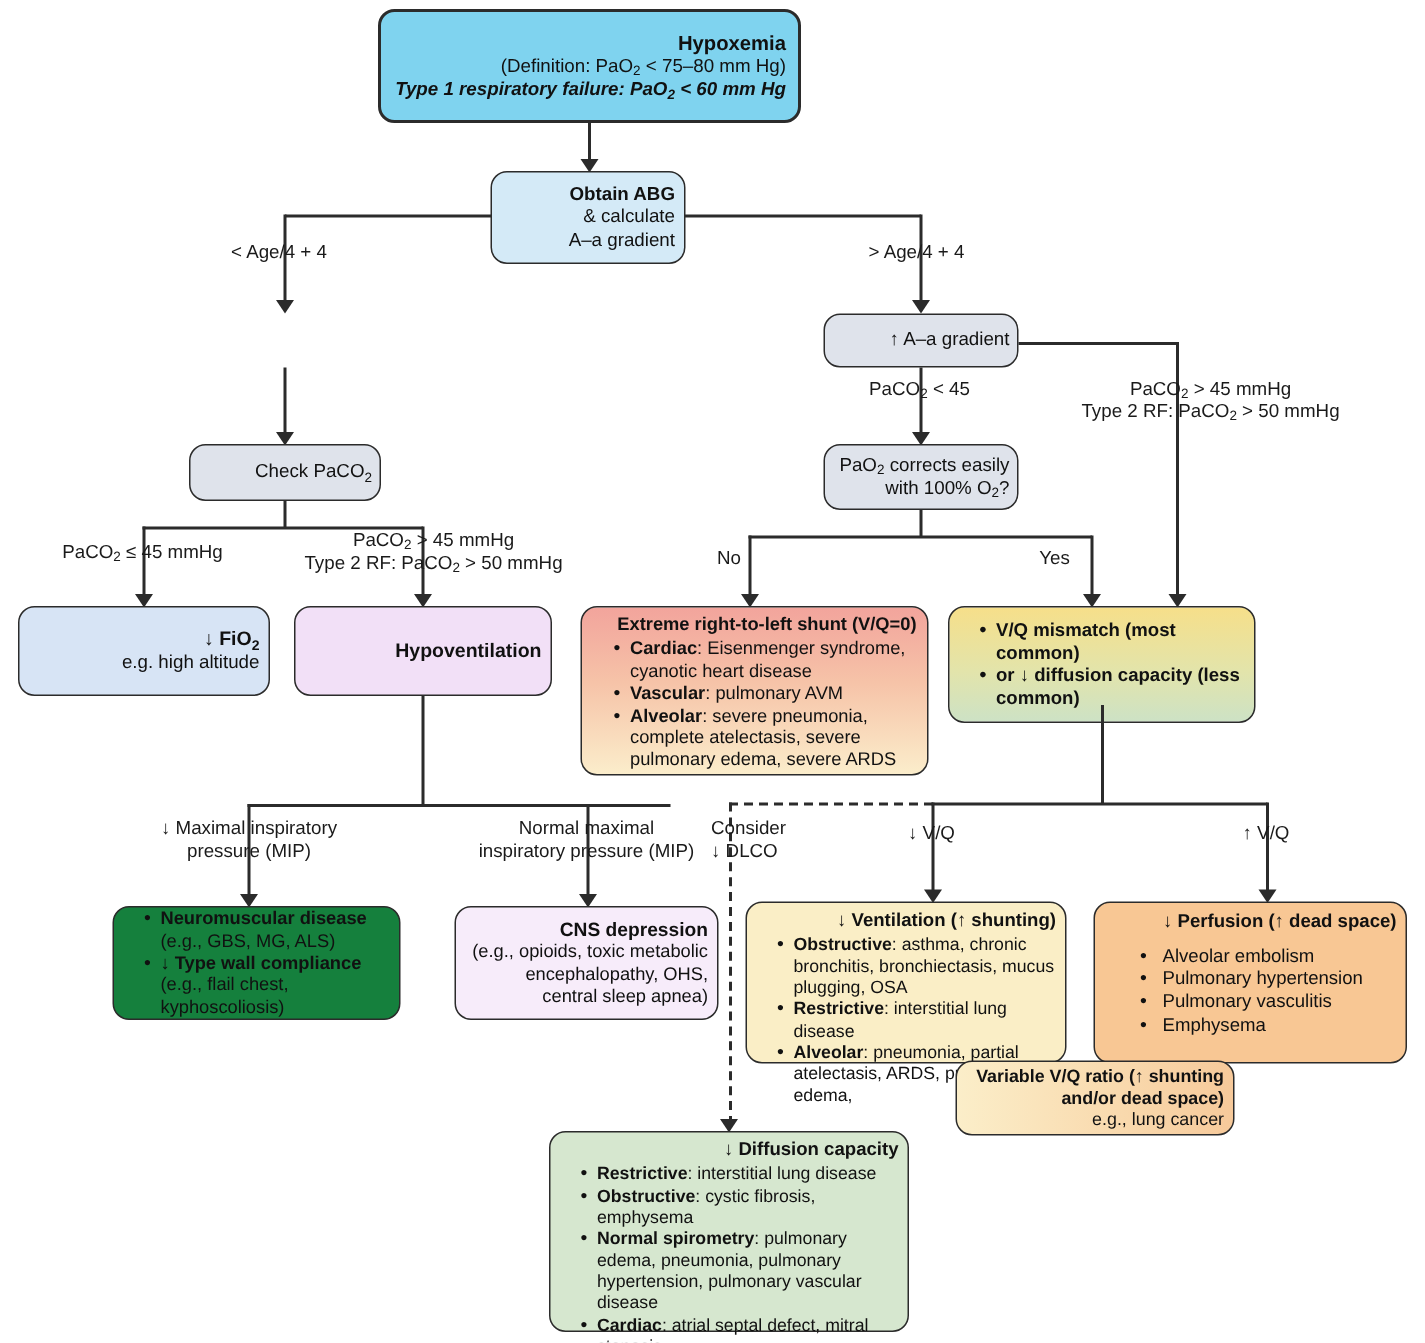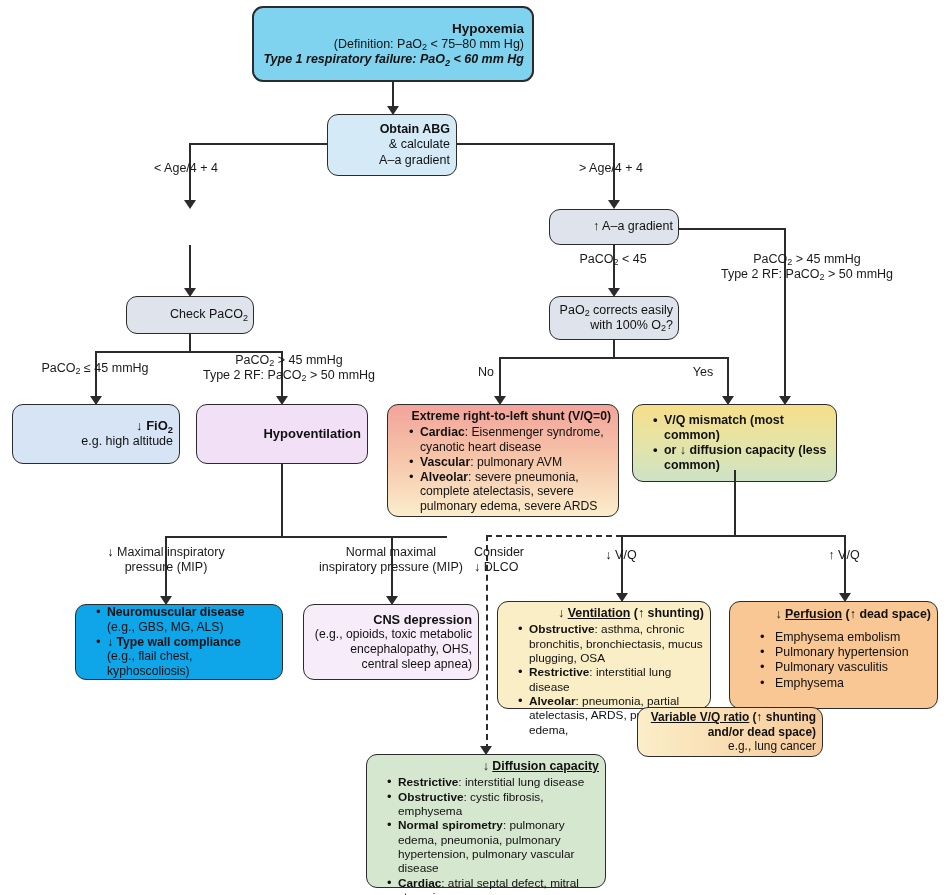--- a/index.html
+++ b/index.html
@@ -22,21 +22,21 @@
   .hl{height:1.7px;}
   .dashv{position:absolute;width:0;border-left:2px dashed #2b2b2b;}
   .dashh{position:absolute;height:0;border-top:2px dashed #2b2b2b;}
   .arw{position:absolute;width:0;height:0;border-left:6px solid transparent;
        border-right:6px solid transparent;border-top:9px solid #2b2b2b;}
 
   ul.bl{margin:0;padding:0 0 0 14px;list-style:none;}
   ul.bl li{position:relative;padding-left:11px;margin:0;}
   ul.bl li:before{content:"\2022";position:absolute;left:0;top:-1px;font-size:13px;}
   ul.bl.wide li{padding-left:15px;}
-  .u{text-decoration:underline;}
+  .u{}
   sub{font-size:0.72em;vertical-align:baseline;position:relative;bottom:-0.26em;}
 </style>
 </head>
 <body>
 
 <div id="canvas">
 
   <div class="node thick ctr" style="left:252px;top:6px;width:282px;height:76px;background:#7fd3ef;padding:5px 8px;">
     <div class="ttl" style="font-size:13.5px;">Hypoxemia</div>
     <div style="font-size:12.5px;"><span>(Definition: PaO</span><sub>2</sub><span> &lt; 75–80 mm Hg)</span></div>
@@ -149,21 +149,21 @@
   <div class="arw" style="left:386px;top:596px;"></div>
   <div class="lbl" style="left:95px;top:545px;width:142px;">
     <div>↓ Maximal inspiratory</div>
       <div>pressure (MIP)</div>
   </div>
   <div class="lbl" style="left:300px;top:545px;width:182px;">
     <div>Normal maximal</div>
       <div>inspiratory pressure (MIP)</div>
   </div>
 
-  <div class="node lft" style="left:75px;top:604px;width:208px;height:76px;background:#0ea5e9;padding:4px 6px;justify-content:center;">
+  <div class="node lft" style="left:75px;top:604px;width:192px;height:76px;background:#15803d;padding:4px 6px;justify-content:center;">
     <ul class="bl" style="font-size:12.2px;">
       <li><b>Neuromuscular disease</b><br><span>(e.g., GBS, MG, ALS)</span></li>
       <li><b>↓ Type wall compliance</b><br><span>(e.g., flail chest, kyphoscoliosis)</span></li>
     </ul>
   </div>
 
   <div class="node ctr" style="left:303px;top:604px;width:176px;height:76px;background:#f7ecfa;padding:4px 6px;justify-content:center;">
     <div class="ttl" style="font-size:12.8px;">CNS depression</div>
     <div style="font-size:12.2px;">(e.g., opioids, toxic metabolic</div>
     <div style="font-size:12.2px;">encephalopathy, OHS,</div>
@@ -192,21 +192,21 @@
     <ul class="bl" style="font-size:11.8px;">
       <li><b>Obstructive</b><span>: asthma, chronic bronchitis, bronchiectasis, mucus plugging, OSA</span></li>
       <li><b>Restrictive</b><span>: interstitial lung disease</span></li>
       <li><b>Alveolar</b><span>: pneumonia, partial atelectasis, ARDS, pulmonary edema,</span></li>
     </ul>
   </div>
 
   <div class="node lft" style="left:729px;top:601px;width:209px;height:108px;background:#f8c794;padding:5px 6px;justify-content:flex-start;">
     <div class="ttl ctr" style="font-size:12.4px;margin-bottom:8px;"><span>↓ </span><span class="u">Perfusion</span><span> (↑ dead space)</span></div>
     <ul class="bl wide" style="font-size:12.4px;padding-left:24px;">
-      <li>Emphysema embolism</li>
+      <li>Alveolar embolism</li>
       <li>Pulmonary hypertension</li>
       <li>Pulmonary vasculitis</li>
       <li>Emphysema</li>
     </ul>
   </div>
 
   <div class="node ctr" style="left:637px;top:707px;width:186px;height:50px;padding:3px 6px;justify-content:center;
               background:linear-gradient(90deg,#fbeec9 0%,#f9d9ad 60%,#f6c99a 100%);">
     <div style="font-size:11.9px;font-weight:bold;"><span class="u">Variable V/Q ratio</span><span> (↑ shunting</span></div>
     <div style="font-size:11.9px;font-weight:bold;">and/or dead space)</div>

